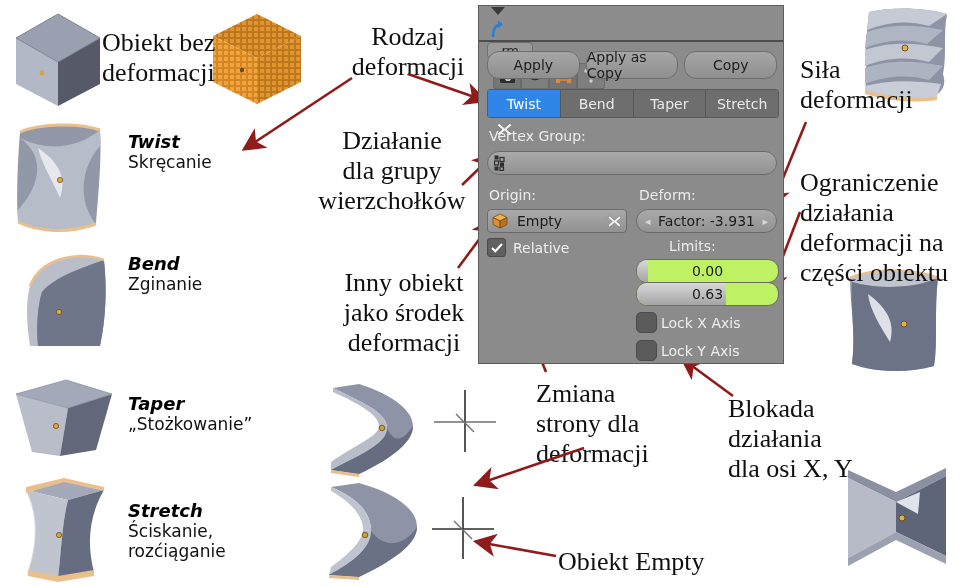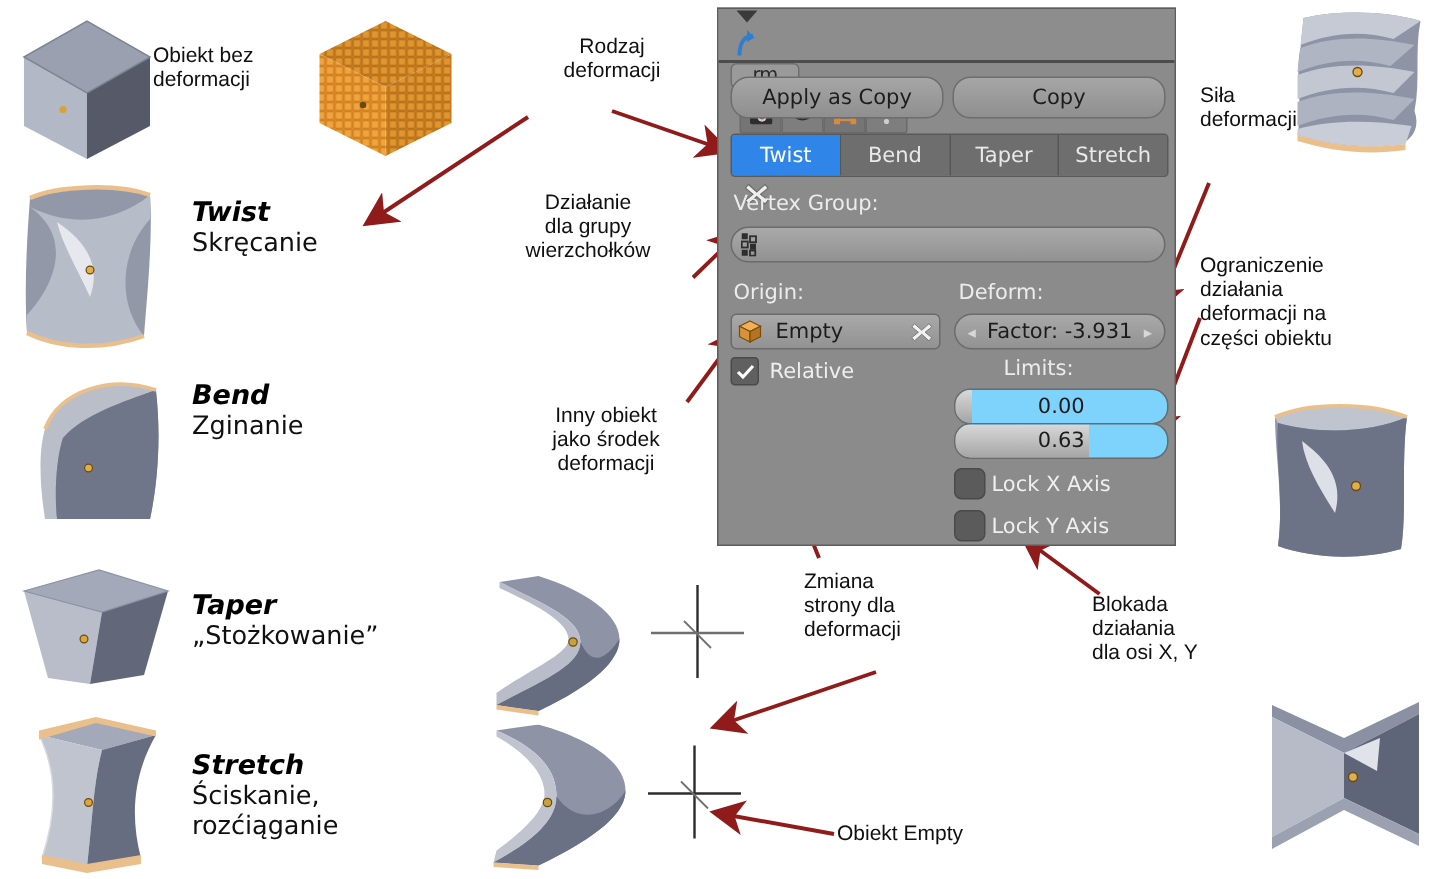--- a/index.html
+++ b/index.html
@@ -7,24 +7,24 @@
     width:961px;height:586px;
     background:#ffffff;
     font-family:"DejaVu Sans","Liberation Sans",sans-serif;
     position:relative;
     overflow:hidden;
     color:#111;
   }
   .abs{position:absolute;}
   .anno{
     position:absolute;
-    font-size:14px;
+    font-size:26px;
     line-height:1.16;
     color:#101010;
-    font-family:Liberation Sans, sans-serif;
+    font-family:Liberation Serif, serif;
     white-space:pre-line;
   }
   .lbl-en{
     font-style:italic;font-weight:bold;font-size:18px;color:#000;
     font-family:"DejaVu Sans","Liberation Sans",sans-serif;
   }
   .lbl-pl{
     font-size:17px;color:#101010;line-height:1.18;white-space:pre-line;
   }
 
@@ -118,21 +118,21 @@
   .chk{
     width:17px;height:17px;background:#606060;border:1px solid #4a4a4a;border-radius:3px;
     display:flex;align-items:center;justify-content:center;color:#fff;font-size:13px;
   }
   .relative-row .txt{font-size:14px;color:#efefef;}
 
   .limit-bar{
     position:absolute;left:157px;width:141px;height:22px;
     border:1px solid #6b6b6b;border-radius:11px;overflow:hidden;
     display:flex;align-items:center;justify-content:center;
-    font-size:14px;color:#1c1c1c;background:#7dd3fc;
+    font-size:14px;color:#1c1c1c;background:#bef264;
   }
   .limit-fill{position:absolute;left:0;top:0;height:100%;
     background-image:linear-gradient(#d8d8d8,#a5a5a5);}
   .limit-txt{position:relative;z-index:2;}
   .lockrow{
     position:absolute;left:157px;display:flex;align-items:center;gap:4px;
   }
   .lockbox{width:19px;height:19px;background:#5b5b5b;border:1px solid #4a4a4a;border-radius:5px;}
   .lockrow .txt{font-size:14px;color:#efefef;}
 
@@ -401,20 +401,21 @@
       </div>
     </div>
     <div class="hdr-plain" style="margin-left:6px;">
       <svg width="17" height="17" viewBox="0 0 17 17">
         <path d="M3,2 L8.5,7 L14,2 L16,4.5 L11,8.5 L16,12.5 L14,15 L8.5,10 L3,15 L1,12.5 L6,8.5 L1,4.5 Z" fill="#efefef" stroke="#6a6a6a" stroke-width="0.7"></path>
       </svg>
     </div>
   </div>
 
   <div class="row-btns">
+    <div class="rbtn">Apply</div>
     <div class="rbtn">Apply as Copy</div>
     <div class="rbtn">Copy</div>
   </div>
 
   <div class="tabrow">
     <div class="tab active">Twist</div>
     <div class="tab">Bend</div>
     <div class="tab">Taper</div>
     <div class="tab">Stretch</div>
   </div>

